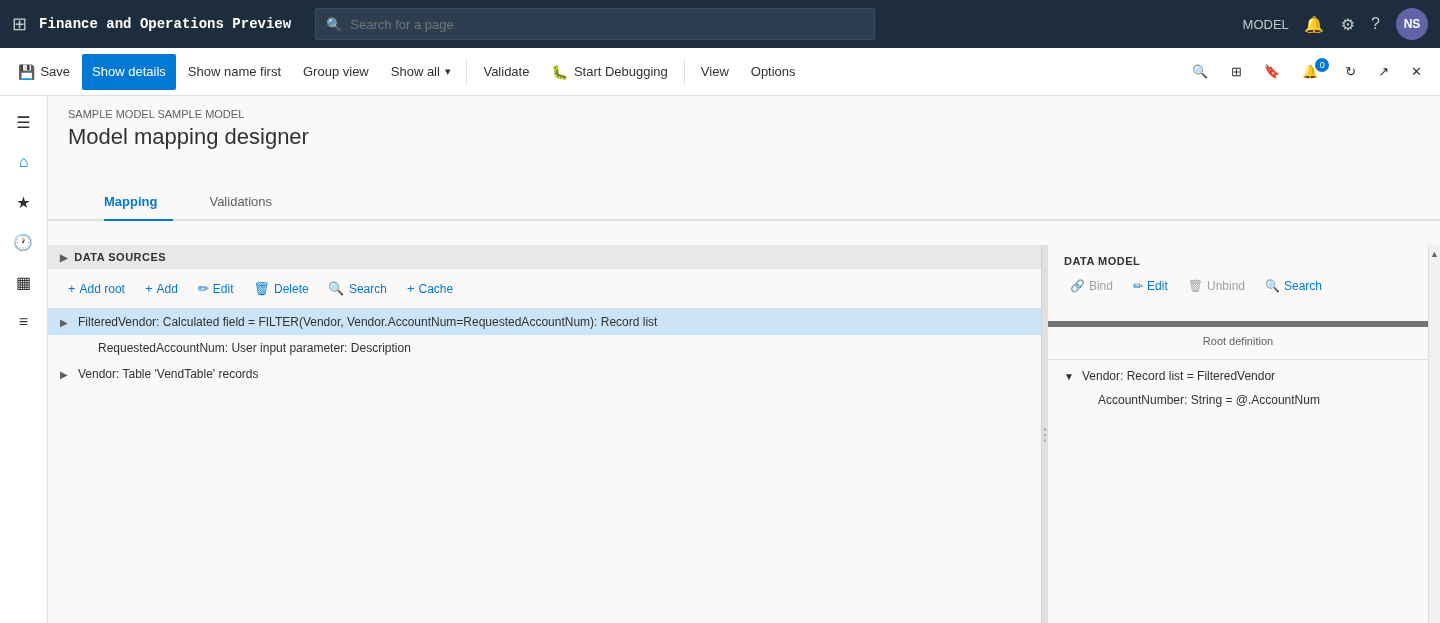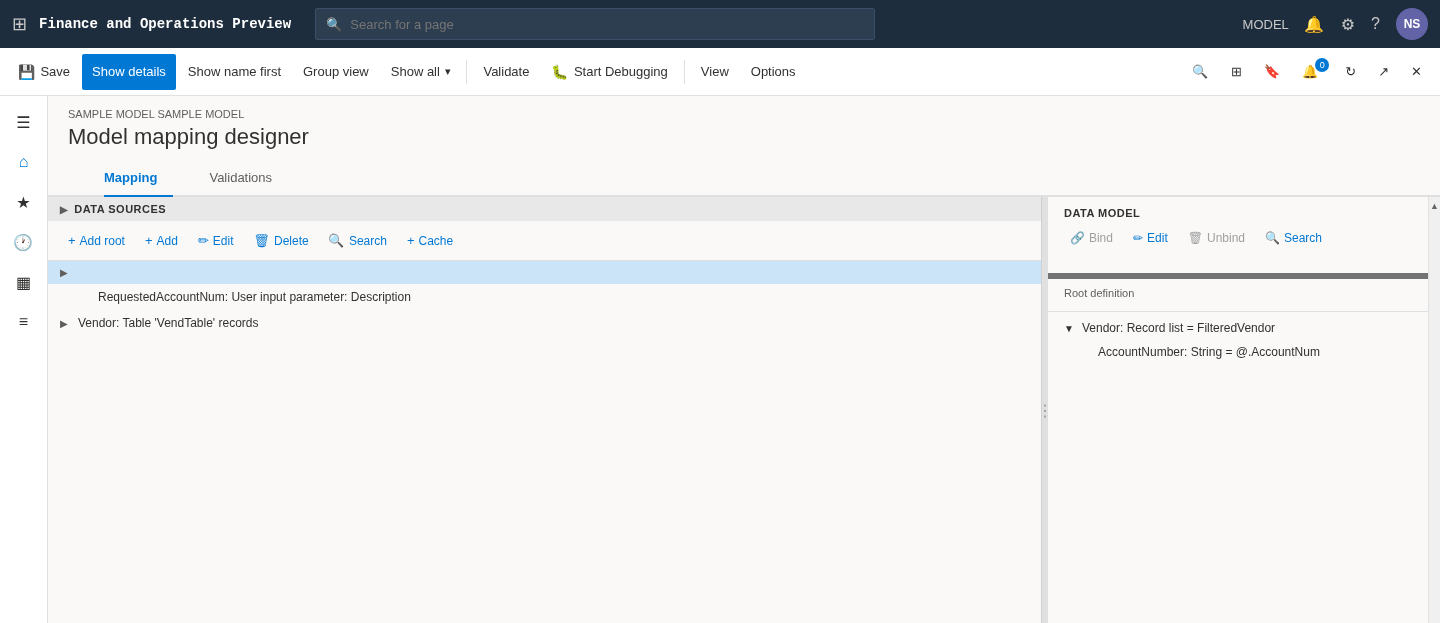--- a/index.html
+++ b/index.html
@@ -98,20 +98,21 @@
     }
     .sidebar-icon.active { color: #0078d4; }
 
     
     .content-area {
       flex: 1;
       display: flex;
       flex-direction: column;
       overflow: hidden;
       background: #faf9f8;
+      gap: 24px;
     }
 
     .page-header {
       padding: 12px 20px 0 20px;
       background: #faf9f8;
     }
     .breadcrumb {
       font-size: 11px;
       color: #605e5c;
       text-transform: uppercase;
@@ -271,21 +272,21 @@
       font-size: 12px;
       color: #0078d4;
       border-radius: 2px;
     }
     .dm-btn.disabled { color: #a0a0a0; cursor: default; }
 
     .dm-root-section {
       padding: 8px 16px;
       border-bottom: 1px solid #e0e0e0;
     }
-    .dm-root-label { font-size: 11px; color: #605e5c; margin-bottom: 4px; }
+    .dm-root-label { font-size: 11px; color: #605e5c; margin-bottom: 4px; text-align: center; }
     .dm-root-value { font-size: 13px; color: #323130; }
 
     .dm-content {
       flex: 1;
       overflow-y: auto;
       padding: 4px 0;
     }
 
     .dm-tree-item {
       display: flex;
@@ -415,20 +416,21 @@
             <span>Search</span>
           </button>
           <button class="panel-btn">
             <span class="btn-icon">+</span>
             <span>Cache</span>
           </button>
         </div>
         <div class="panel-content">
           <div class="tree-item selected">
             <span class="expand-icon">▶</span>
+            <span class="item-text">FilteredVendor: Calculated field = FILTER(Vendor, Vendor.AccountNum=RequestedAccountNum): Record list</span>
           </div>
           <div class="tree-item indent-1">
             <span class="expand-icon"></span>
             <span class="item-text">RequestedAccountNum: User input parameter: Description</span>
           </div>
           <div class="tree-item">
             <span class="expand-icon">▶</span>
             <span class="item-text">Vendor: Table 'VendTable' records</span>
           </div>
         </div>

